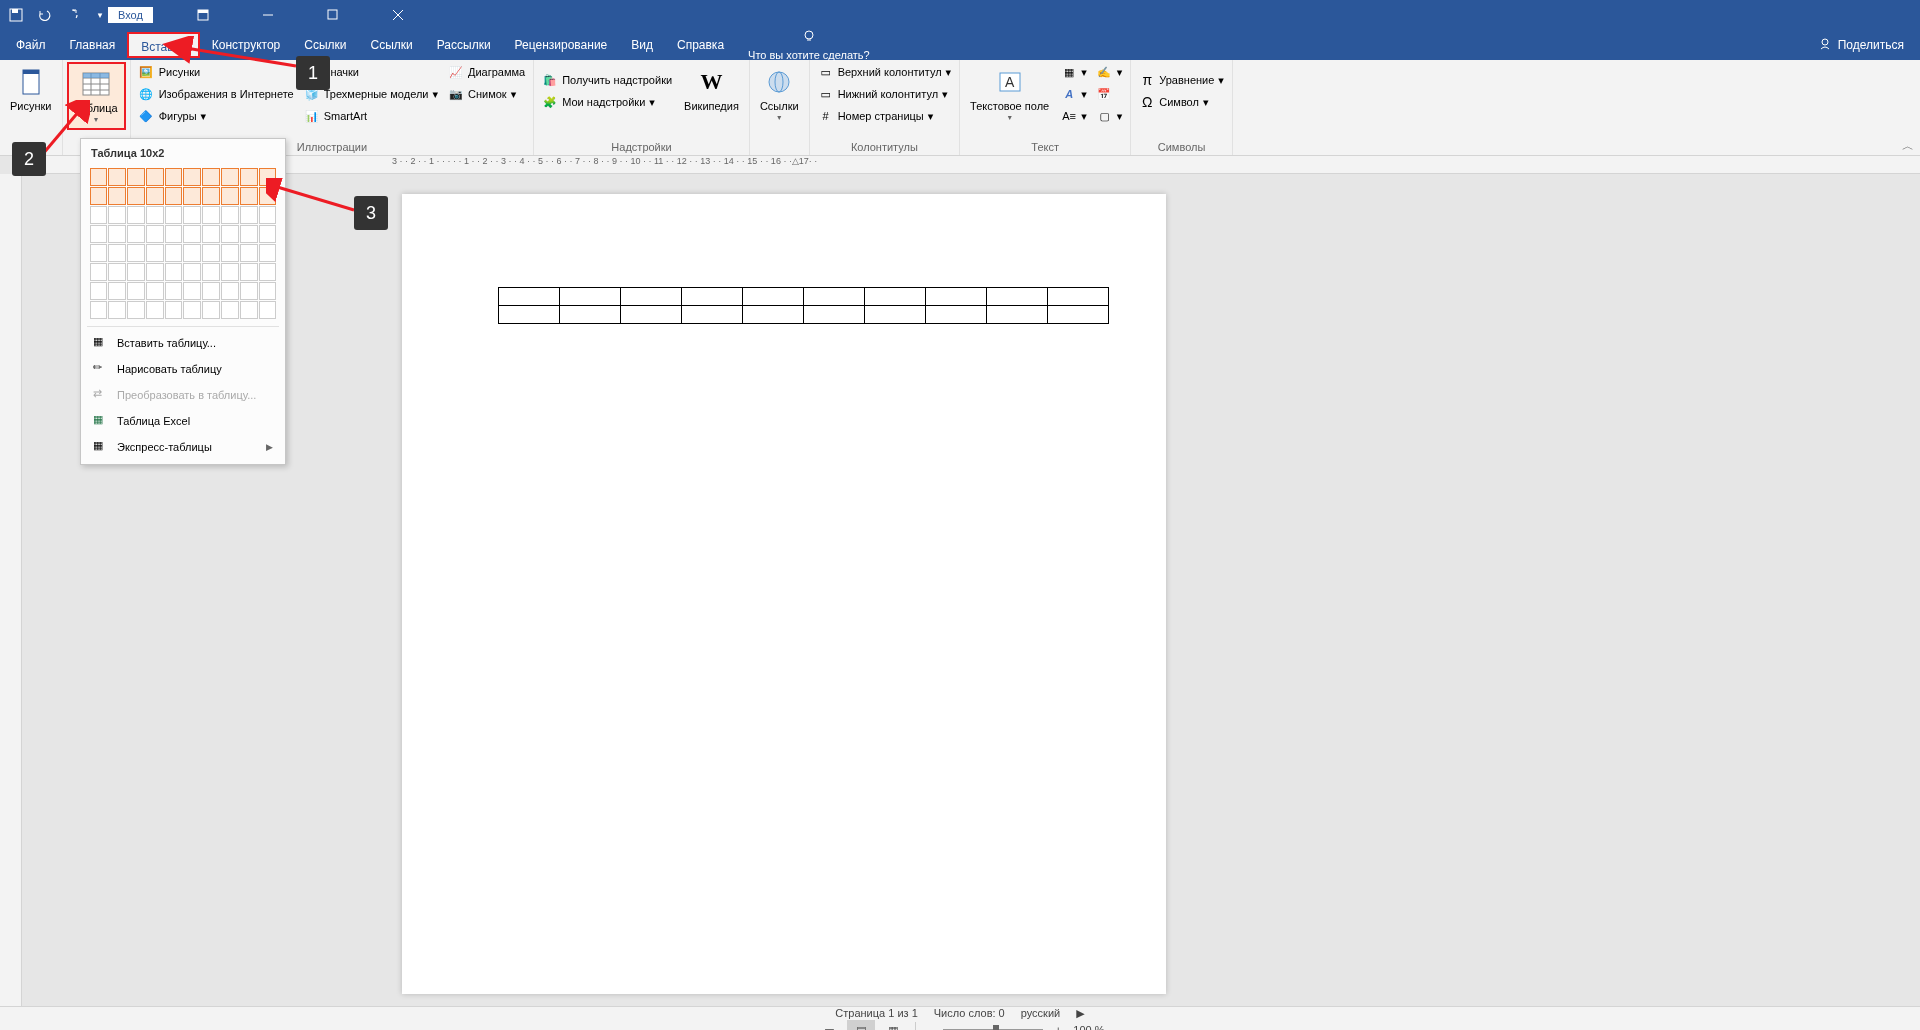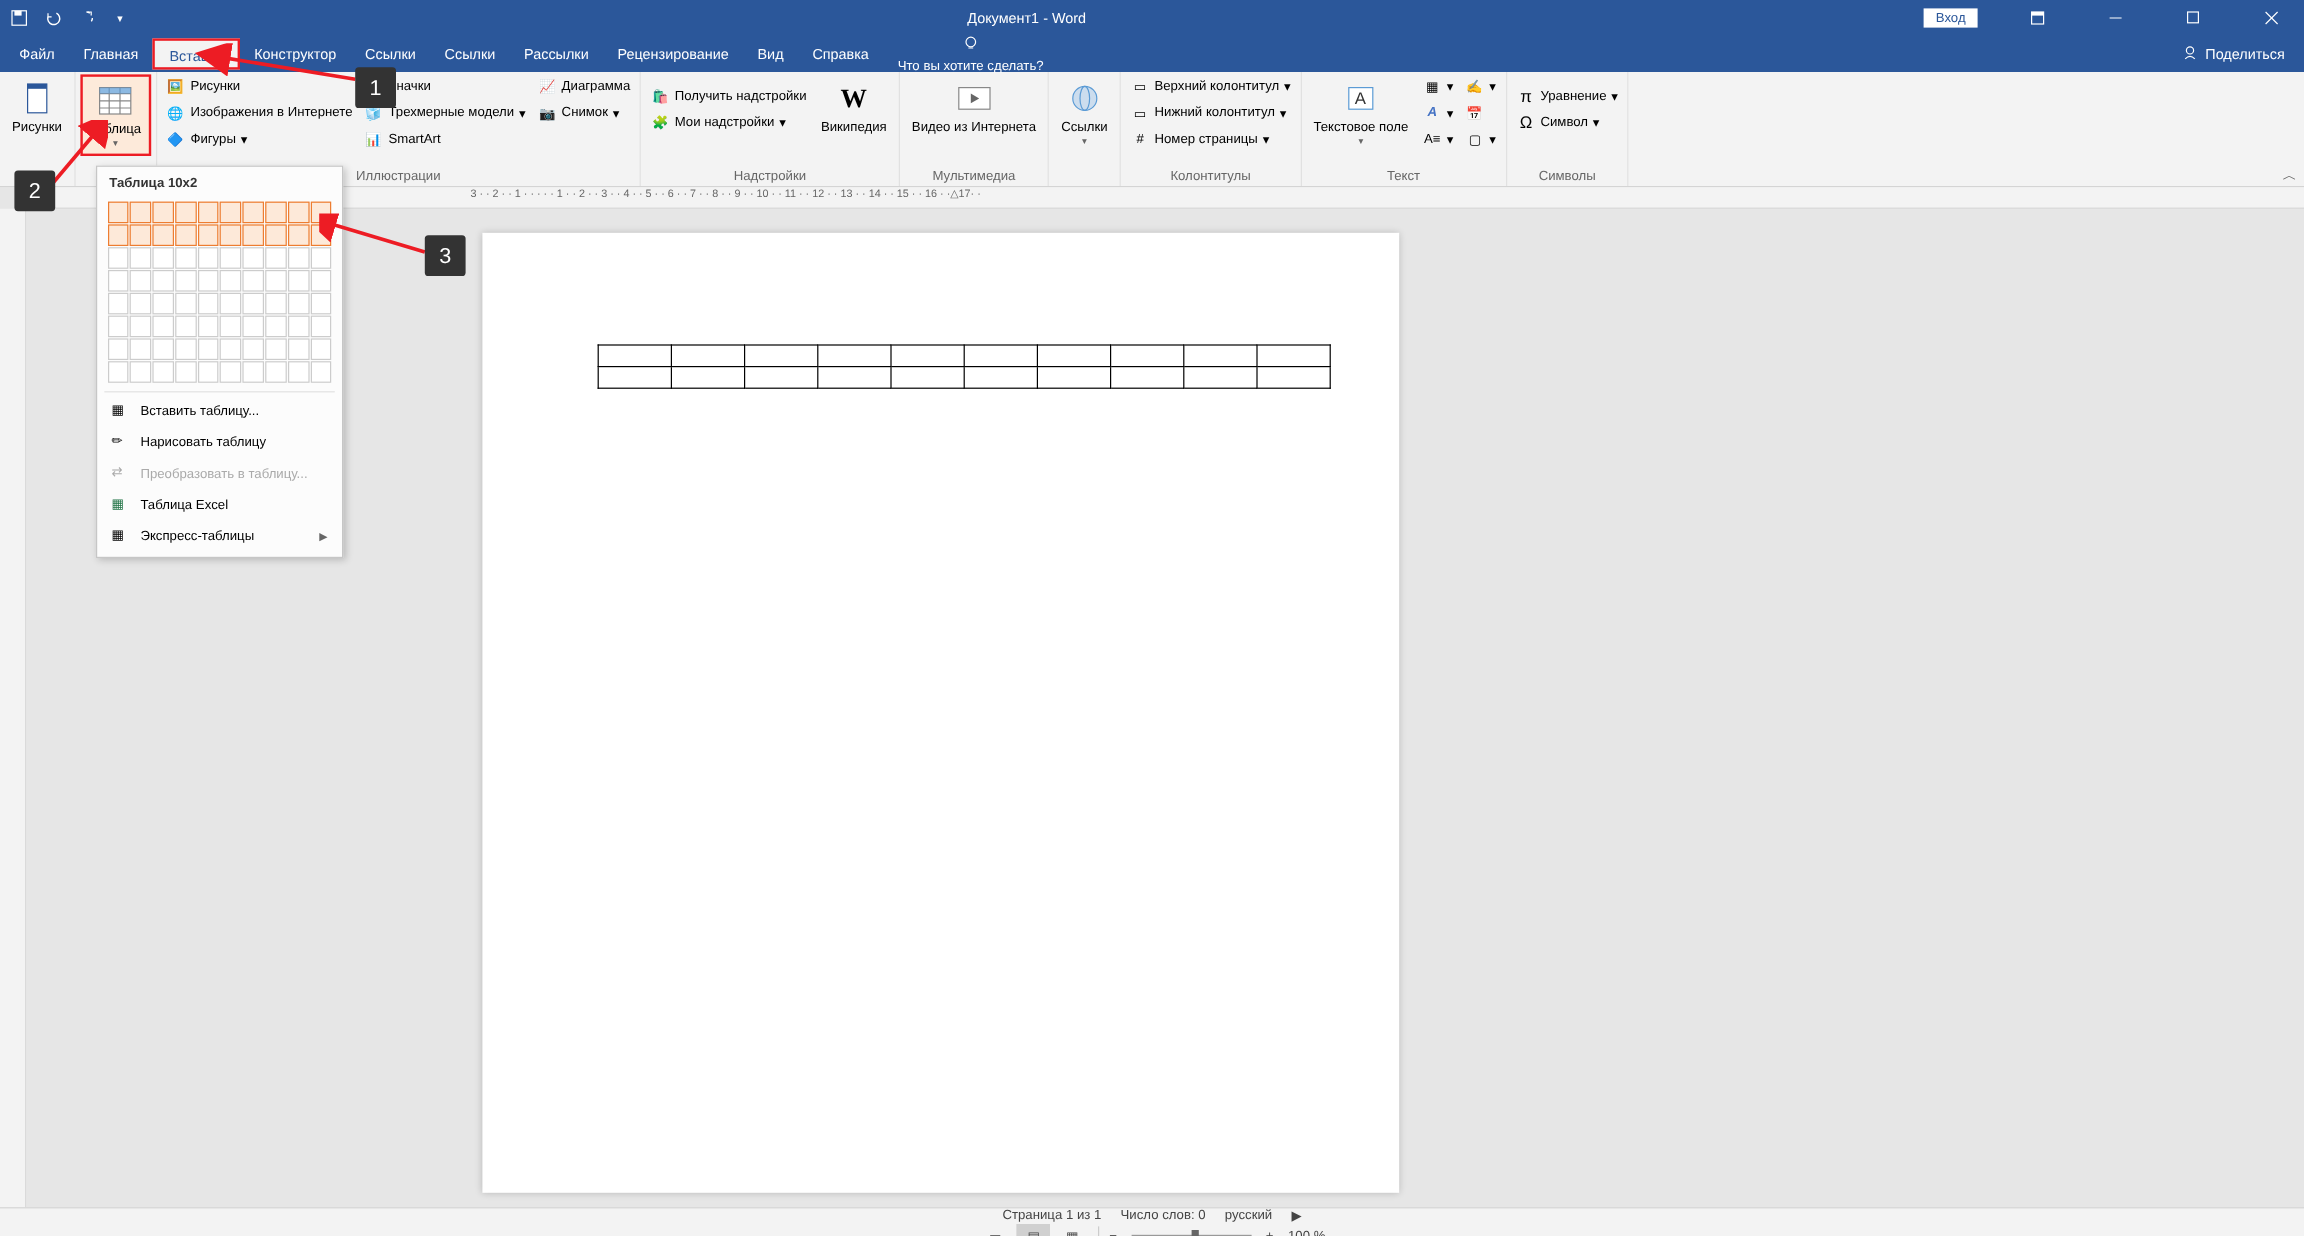--- a/index.html
+++ b/index.html
@@ -94,21 +94,20 @@
         </svg>
       </span>
     <span class="titlebar-icon">
         <svg width="14" height="14" viewBox="0 0 14 14">
           <circle cx="7" cy="7" r="5" fill="none" stroke="white" stroke-width="1.2" stroke-dasharray="3 20"></circle>
           <path d="M11 5 L11 2 L8 2" fill="none" stroke="white"></path>
         </svg>
       </span>
     <span class="titlebar-icon" style="color:white;font-size:9px;">▾</span>
   </div>
-  <div class="titlebar-center">Документ1 - Word</div>
   <div class="titlebar-right">
     <span class="login-btn">Вход</span>
     <span class="window-btn">
         <svg width="14" height="14">
           <rect x="2" y="2" width="10" height="10" fill="none" stroke="white"></rect>
           <rect x="2" y="2" width="10" height="3" fill="white"></rect>
         </svg>
       </span>
     <span class="window-btn">
         <svg width="12" height="12">
@@ -241,34 +240,20 @@
         <div class="small-btn"><span class="small-btn-icon">🧩</span><span>Мои надстройки</span> ▾</div>
       </div>
       <div class="big-btn">
         <div class="big-btn-icon" style="font-size:22px;font-family:serif;font-weight:bold;">W</div>
         <div class="big-btn-label">Википедия</div>
       </div>
     </div>
     <div class="ribbon-group-label">Надстройки</div>
   </div>
 
-  <div class="ribbon-group">
-    <div class="ribbon-group-content">
-      <div class="big-btn">
-        <div class="big-btn-icon">
-            <svg width="28" height="20">
-              <rect x="1" y="1" width="26" height="18" fill="#fff" stroke="#888"></rect>
-              <polygon points="11,6 11,14 18,10" fill="#666"></polygon>
-            </svg>
-          </div>
-        <div class="big-btn-label">Видео из Интернета</div>
-      </div>
-    </div>
-    <div class="ribbon-group-label">Мультимедиа</div>
-  </div>
 
   <div class="ribbon-group">
     <div class="ribbon-group-content">
       <div class="big-btn">
         <div class="big-btn-icon">
             <svg width="26" height="26">
               <circle cx="13" cy="13" r="10" fill="#cde" stroke="#5b9bd5"></circle>
               <ellipse cx="13" cy="13" rx="4" ry="10" fill="none" stroke="#5b9bd5"></ellipse>
             </svg>
           </div>

